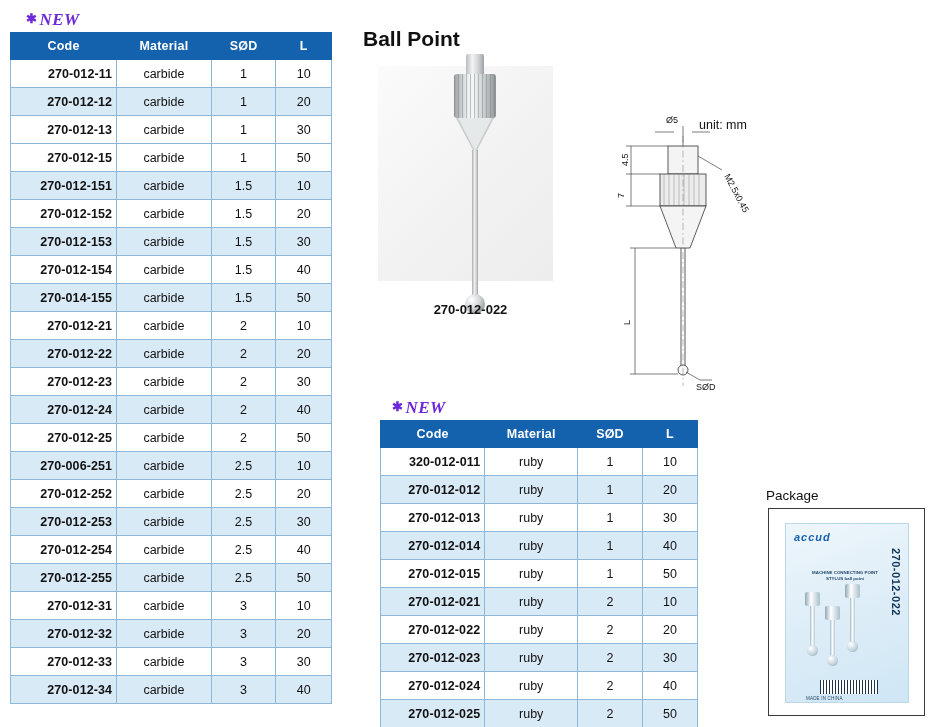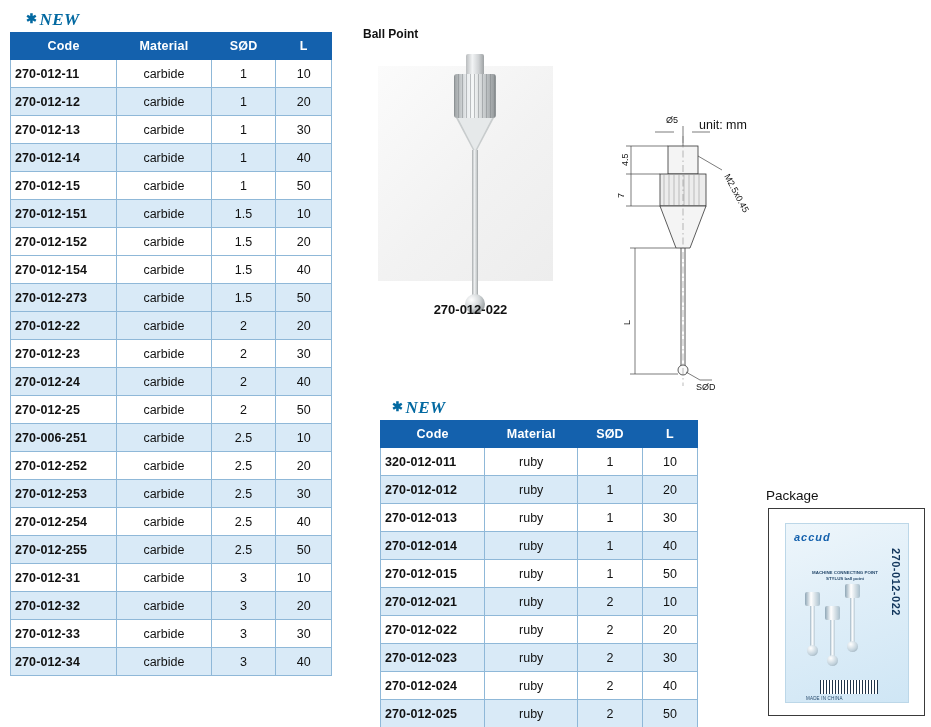--- a/index.html
+++ b/index.html
@@ -16,21 +16,21 @@
     overflow: hidden;
   }
 
   
   .new-badge {
     position: absolute;
     font-family: "Liberation Serif", serif;
     font-style: italic;
     font-weight: bold;
     font-size: 17px;
-    color: #0369a1;
+    color: #6d28d9;
     letter-spacing: 0.5px;
     white-space: nowrap;
   }
   .new-badge .star {
     font-style: normal;
     font-size: 13px;
     vertical-align: 2px;
     margin-right: 2px;
   }
 
@@ -53,21 +53,21 @@
   }
   table.spec td {
     border: 1px solid #8fb8d8;
     padding: 5px 4px;
     text-align: center;
     color: #111;
     height: 17px;
   }
   table.spec td.code {
     font-weight: bold;
-    text-align: left;
+    text-align: right;
     letter-spacing: 0.1px;
   }
   table.spec tr.alt td {
     background: #d9eaf7;
   }
   table.spec tr.plain td {
     background: #ffffff;
   }
 
   #table-carbide { left: 10px; top: 32px; width: 322px; }
@@ -80,21 +80,21 @@
   #table-ruby th:nth-child(1), #table-ruby td:nth-child(1) { width: 116px; }
   #table-ruby th:nth-child(2), #table-ruby td:nth-child(2) { width: 90px; }
   #table-ruby th:nth-child(3), #table-ruby td:nth-child(3) { width: 58px; }
   #table-ruby th:nth-child(4), #table-ruby td:nth-child(4) { width: 54px; }
 
   
   #ball-point-title {
     position: absolute;
     left: 363px;
     top: 27px;
-    font-size: 12px;
+    font-size: 21px;
     font-weight: bold;
     color: #111;
   }
 
   
   .photo {
     position: absolute;
     left: 378px;
     top: 48px;
     width: 185px;
@@ -297,55 +297,61 @@
         <td>carbide</td>
         <td>1</td>
         <td>20</td>
       </tr>
       <tr class="plain">
         <td class="code">270-012-13</td>
         <td>carbide</td>
         <td>1</td>
         <td>30</td>
       </tr>
-      <tr class="alt">
-        <td class="code">270-012-14</td>
-        <td>carbide</td>
-        <td>1</td>
-        <td>40</td>
-      </tr>
       <tr class="plain">
         <td class="code">270-012-15</td>
         <td>carbide</td>
         <td>1</td>
         <td>50</td>
       </tr>
       <tr class="alt">
         <td class="code">270-012-151</td>
         <td>carbide</td>
         <td>1.5</td>
         <td>10</td>
       </tr>
       <tr class="plain">
         <td class="code">270-012-152</td>
         <td>carbide</td>
         <td>1.5</td>
         <td>20</td>
       </tr>
+      <tr class="alt">
+        <td class="code">270-012-153</td>
+        <td>carbide</td>
+        <td>1.5</td>
+        <td>30</td>
+      </tr>
       <tr class="plain">
         <td class="code">270-012-154</td>
         <td>carbide</td>
         <td>1.5</td>
         <td>40</td>
       </tr>
       <tr class="alt">
-        <td class="code">270-012-273</td>
+        <td class="code">270-014-155</td>
         <td>carbide</td>
         <td>1.5</td>
         <td>50</td>
+      </tr>
+      <tr class="plain">
+        <td class="code">270-012-21</td>
+        <td>carbide</td>
+        <td>2</td>
+        <td>10</td>
       </tr>
       <tr class="alt">
         <td class="code">270-012-22</td>
         <td>carbide</td>
         <td>2</td>
         <td>20</td>
       </tr>
       <tr class="plain">
         <td class="code">270-012-23</td>
         <td>carbide</td>

